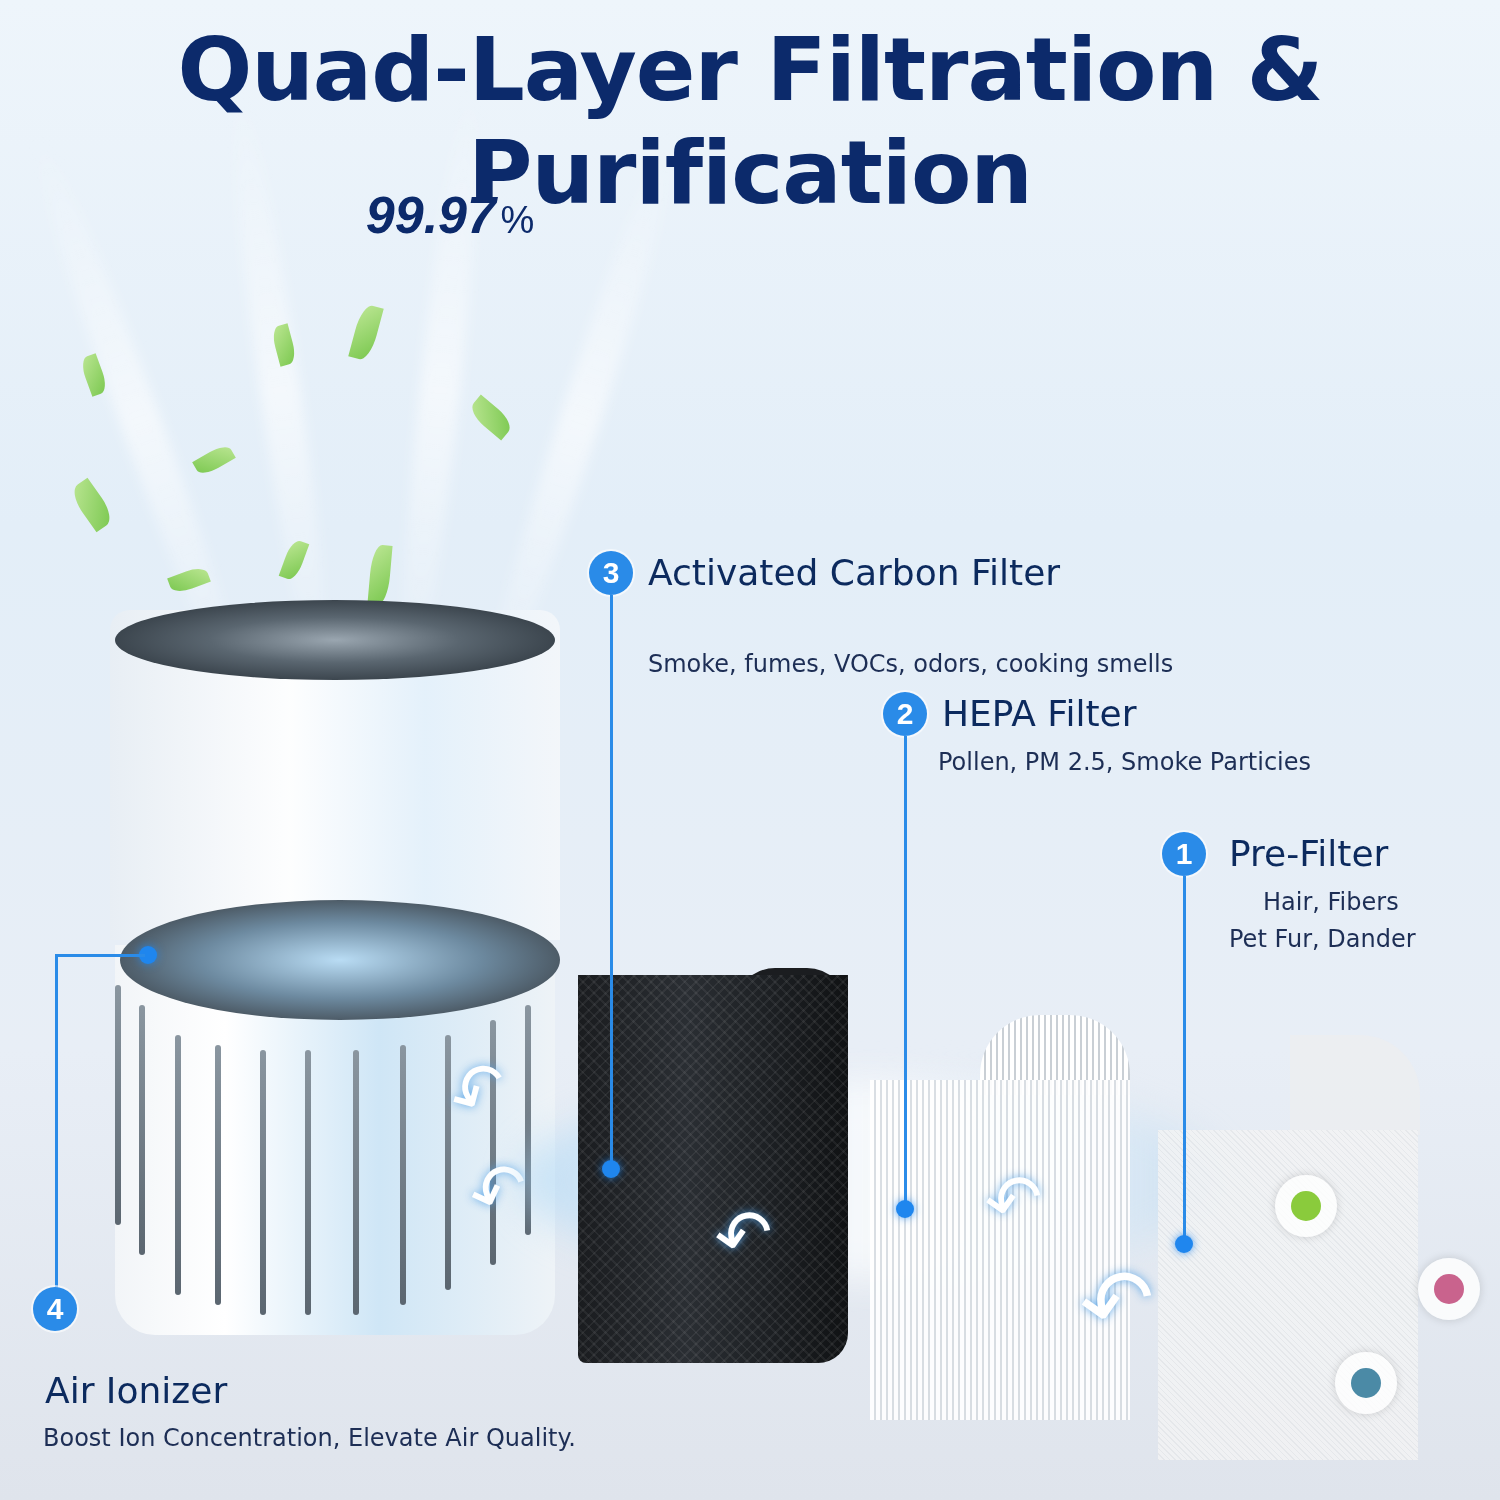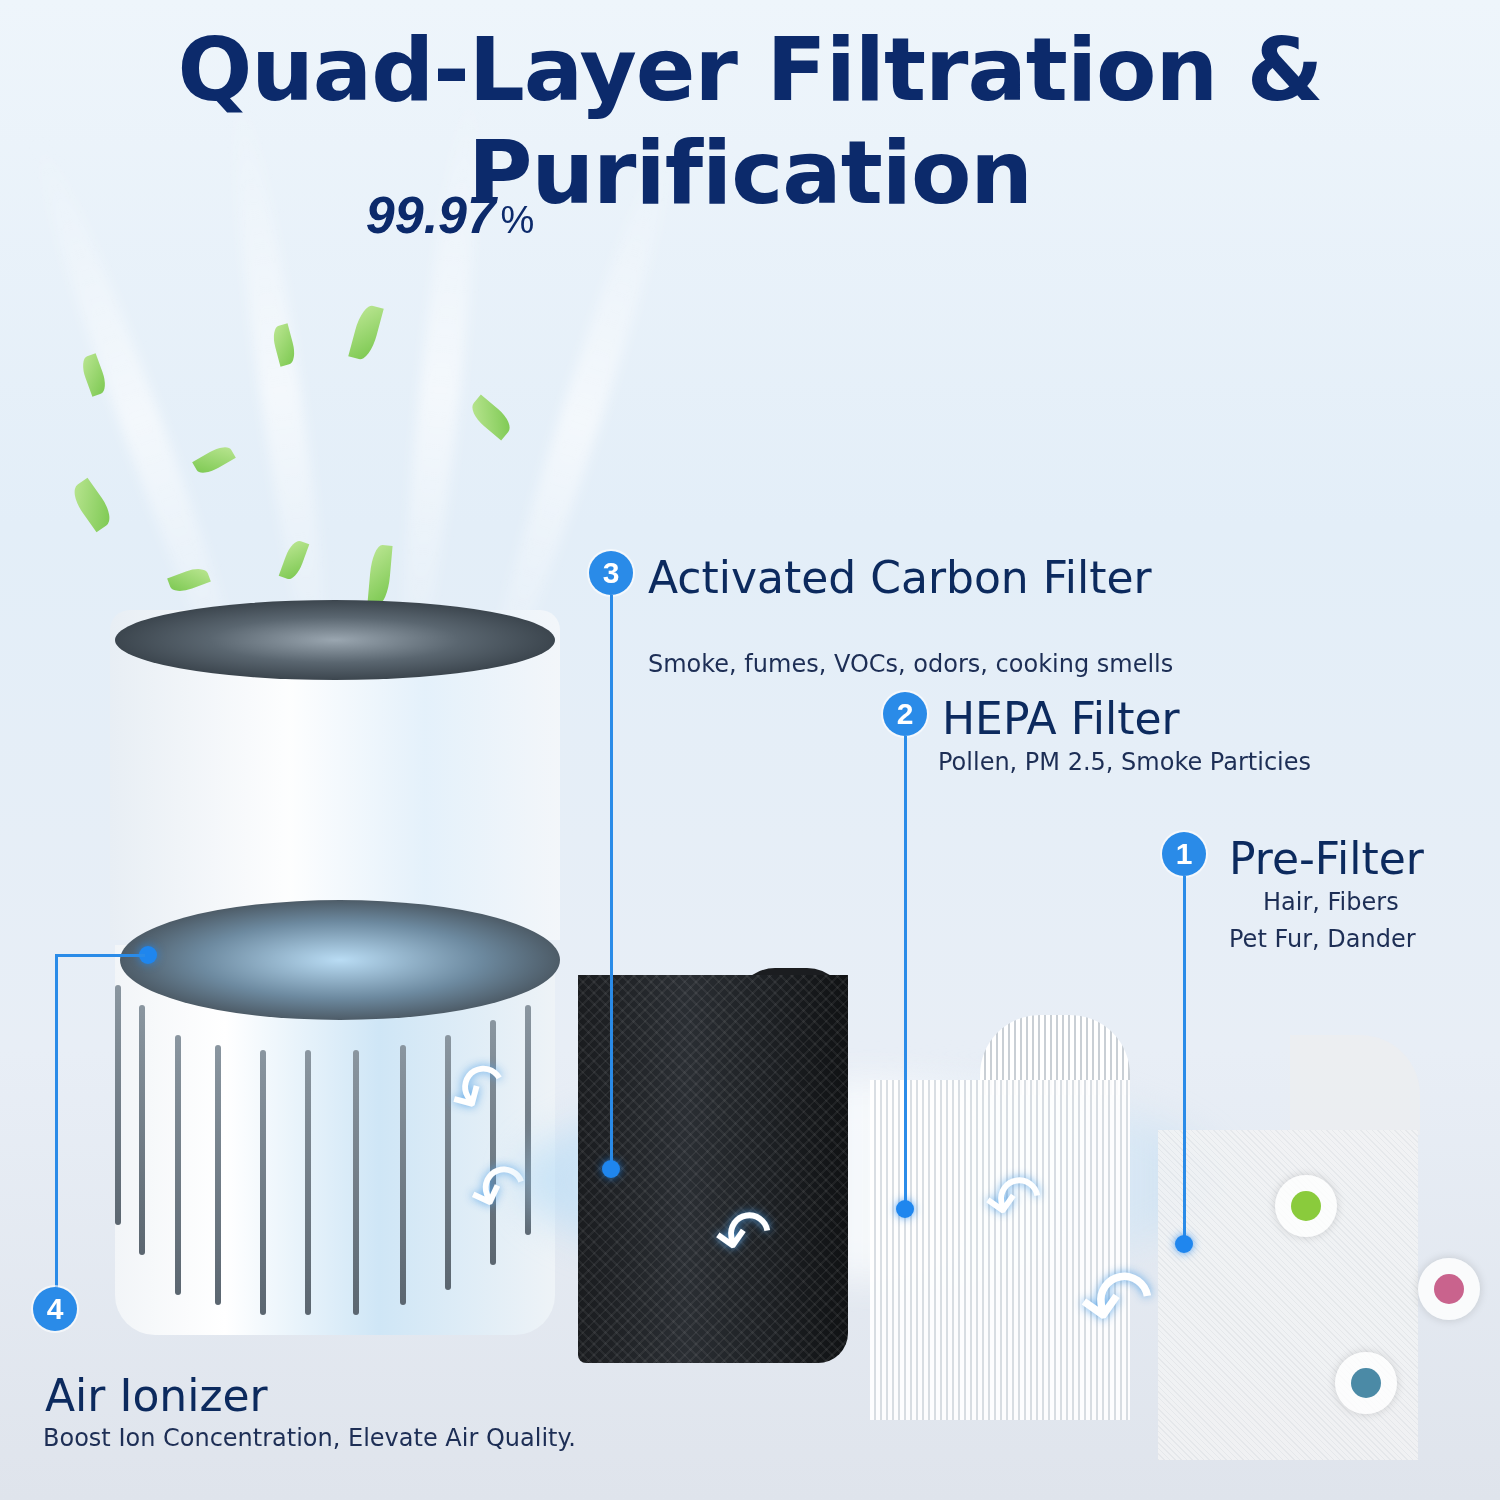--- a/index.html
+++ b/index.html
@@ -18,21 +18,21 @@
   .stat .big { font-size: 52px; font-weight: 700; font-style: italic; }
   .stat .pct { font-size: 38px; font-weight: 400; }
   .stat .sub { font-size: 40px; font-weight: 400; color: #14295a; margin-top: -4px; }
   .badge {
     width: 44px; height: 44px; border-radius: 50%; background: #2a8be8;
     color: #fff; font-weight: 700; font-size: 30px; line-height: 44px; text-align: center;
     box-shadow: 0 0 0 2px rgba(255,255,255,0.6);
   }
   .vline { width: 3px; background: #2a8be8; }
   .dot { width: 18px; height: 18px; border-radius: 50%; background: #1f86ee; box-shadow: 0 0 8px rgba(31,134,238,0.8); }
-  .lbl-title { font-size: 44px; color: #0c2a5e; font-family: "DejaVu Sans", sans-serif; }
+  .lbl-title { font-size: 36px; color: #0c2a5e; font-family: "DejaVu Sans", sans-serif; }
   .lbl-desc { font-size: 24px; color: #1d2e55; line-height: 37px; font-family: "DejaVu Sans", sans-serif; }
   
   .unit-top {
     left: 110px; top: 610px; width: 450px; height: 330px;
     background: linear-gradient(90deg, #e8eef4 0%, #ffffff 40%, #e4f1fb 70%, #f4f7fa 100%);
     border-radius: 20px 20px 0 0; opacity: 0.92;
   }
   .unit-grill {
     left: 115px; top: 600px; width: 440px; height: 80px; border-radius: 50%;
     background: radial-gradient(ellipse at center, #9aa6b0 0%, #5a6670 40%, #333c44 80%, #e8eef4 100%);

